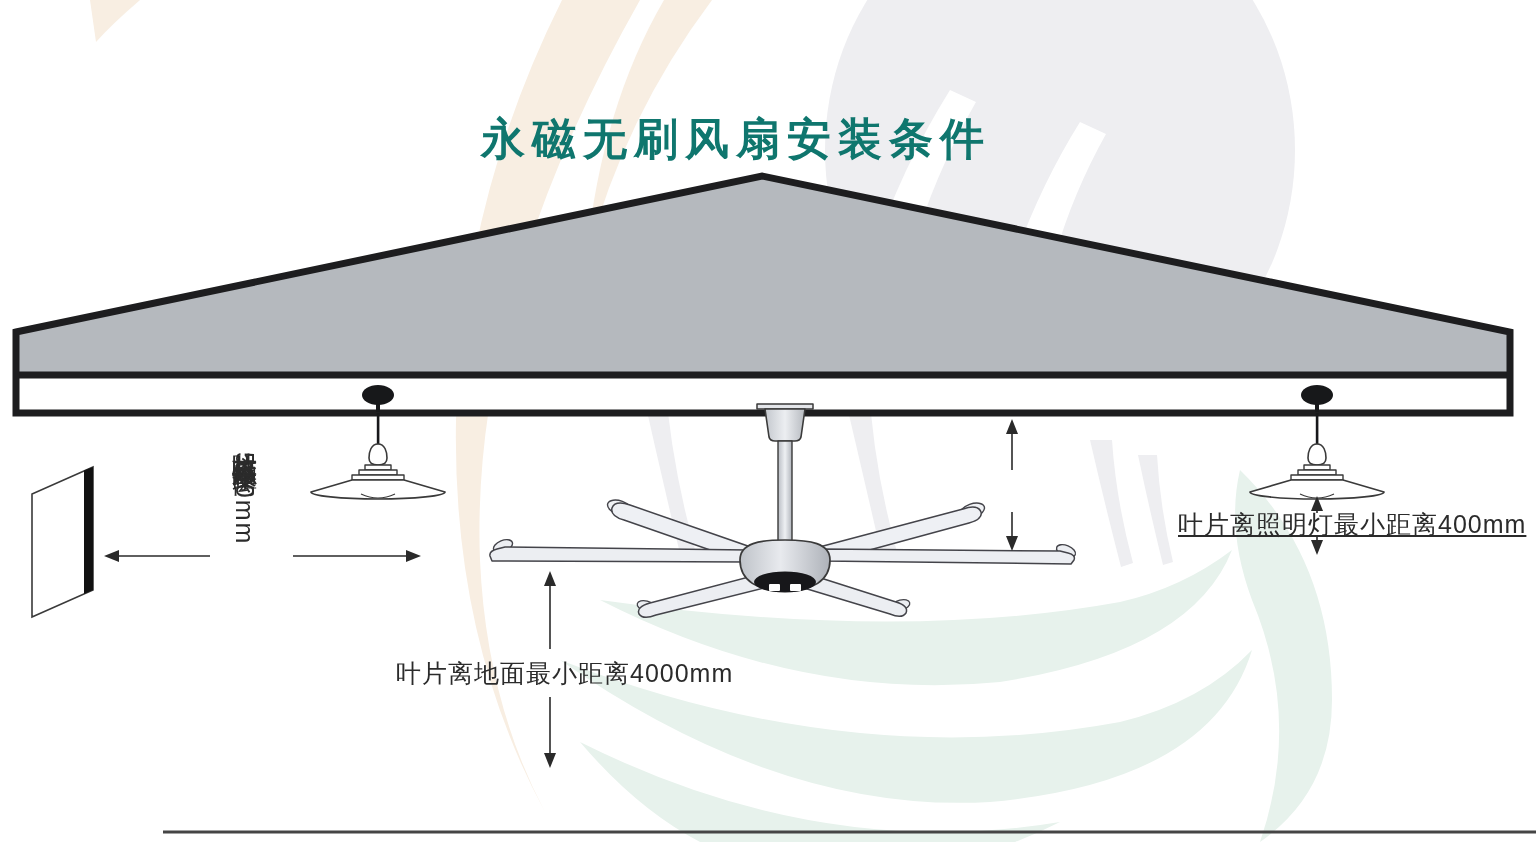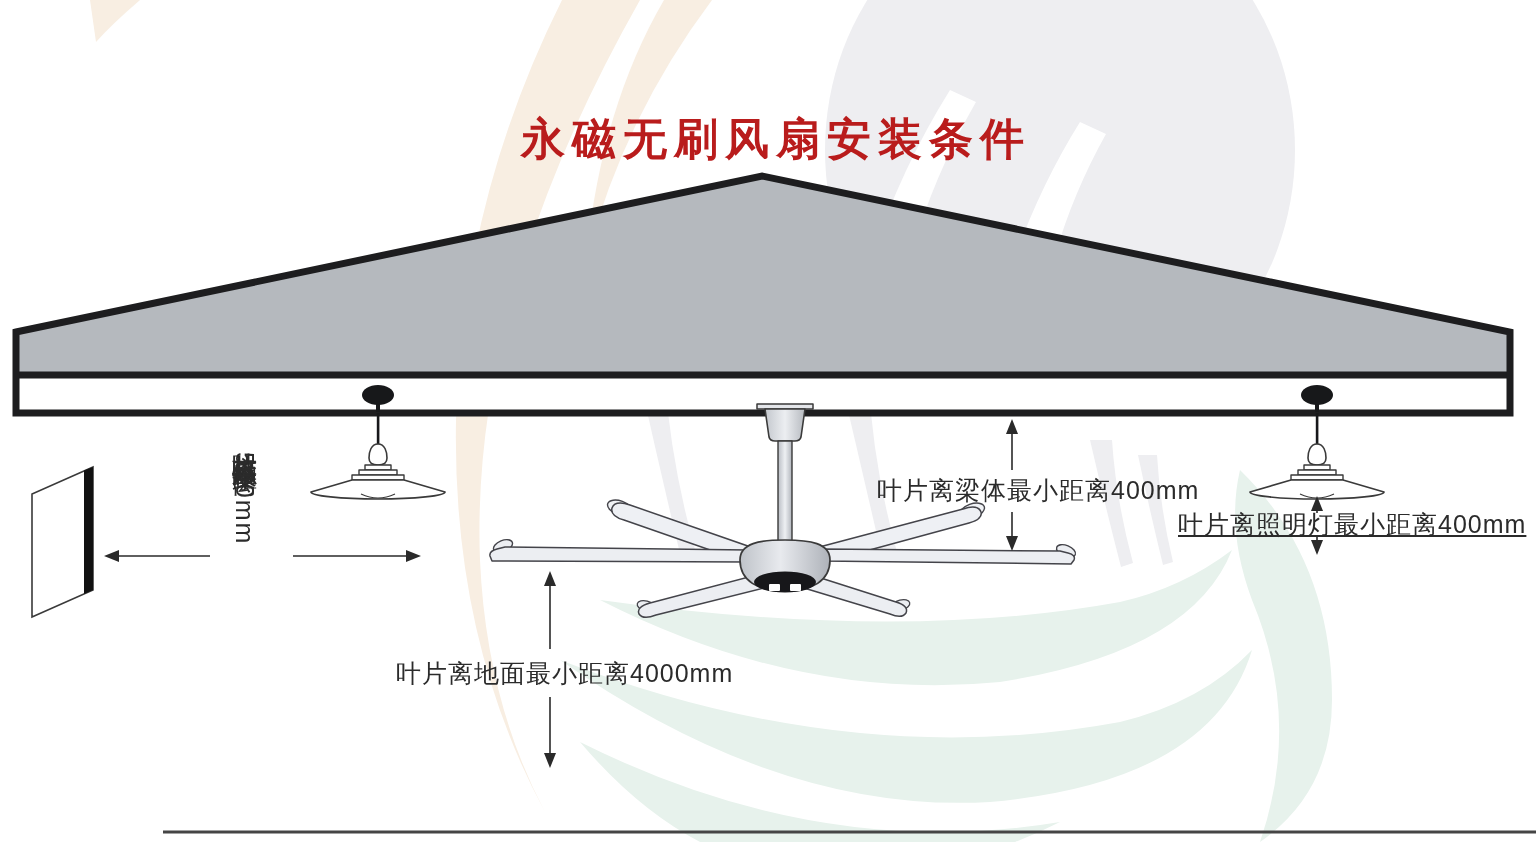--- a/index.html
+++ b/index.html
@@ -7,22 +7,22 @@
     position:relative;
     width:1536px;height:842px;
     overflow:hidden;
     background:#ffffff;
     font-family:"Liberation Sans", sans-serif;
     color:#222;
   }
   #scene{position:absolute;left:0;top:0;width:1536px;height:842px;}
   .txt{position:absolute;white-space:nowrap;color:#262626;}
   .title{
-    top:110px;left:776px;transform:translateX(-50%);
-    font-size:44px;font-weight:bold;letter-spacing:7px;color:#b91c1c;
+    top:110px;left:736px;transform:translateX(-50%);
+    font-size:44px;font-weight:bold;letter-spacing:7px;color:#0f766e;
   }
   .dim-label{font-size:25px;letter-spacing:1px;color:#2b2b2b;}
   .label-beam{left:877px;top:474px;}
   .label-light{left:1178px;top:508px;text-decoration:underline;}
   .label-floor{left:396px;top:657px;}
   .label-obstacle{
     left:229px;top:432px;
     writing-mode:vertical-rl;text-orientation:mixed;
     font-size:25px;letter-spacing:2px;color:#2b2b2b;
   }
@@ -161,18 +161,17 @@
         <line x1="550" y1="584" x2="550" y2="649"></line>
         <line x1="550" y1="697" x2="550" y2="755"></line>
         <polygon points="550,768 544,753 556,753" stroke="none"></polygon>
       </g>
     </g>
 
     <line x1="163" y1="832" x2="1536" y2="832" stroke="#454545" stroke-width="3.2"></line>
   </svg>
 
   <div class="txt title">永磁无刷风扇安装条件</div>
-  <div class="txt dim-label label-beam">叶片离梁体最小距离400mm</div>
   <div class="txt dim-label label-light">叶片离照明灯最小距离400mm</div>
   <div class="txt dim-label label-floor">叶片离地面最小距离4000mm</div>
   <div class="txt label-obstacle">叶片离障碍物最小距离500mm</div>
 
 </div>
 
 </body></html>

